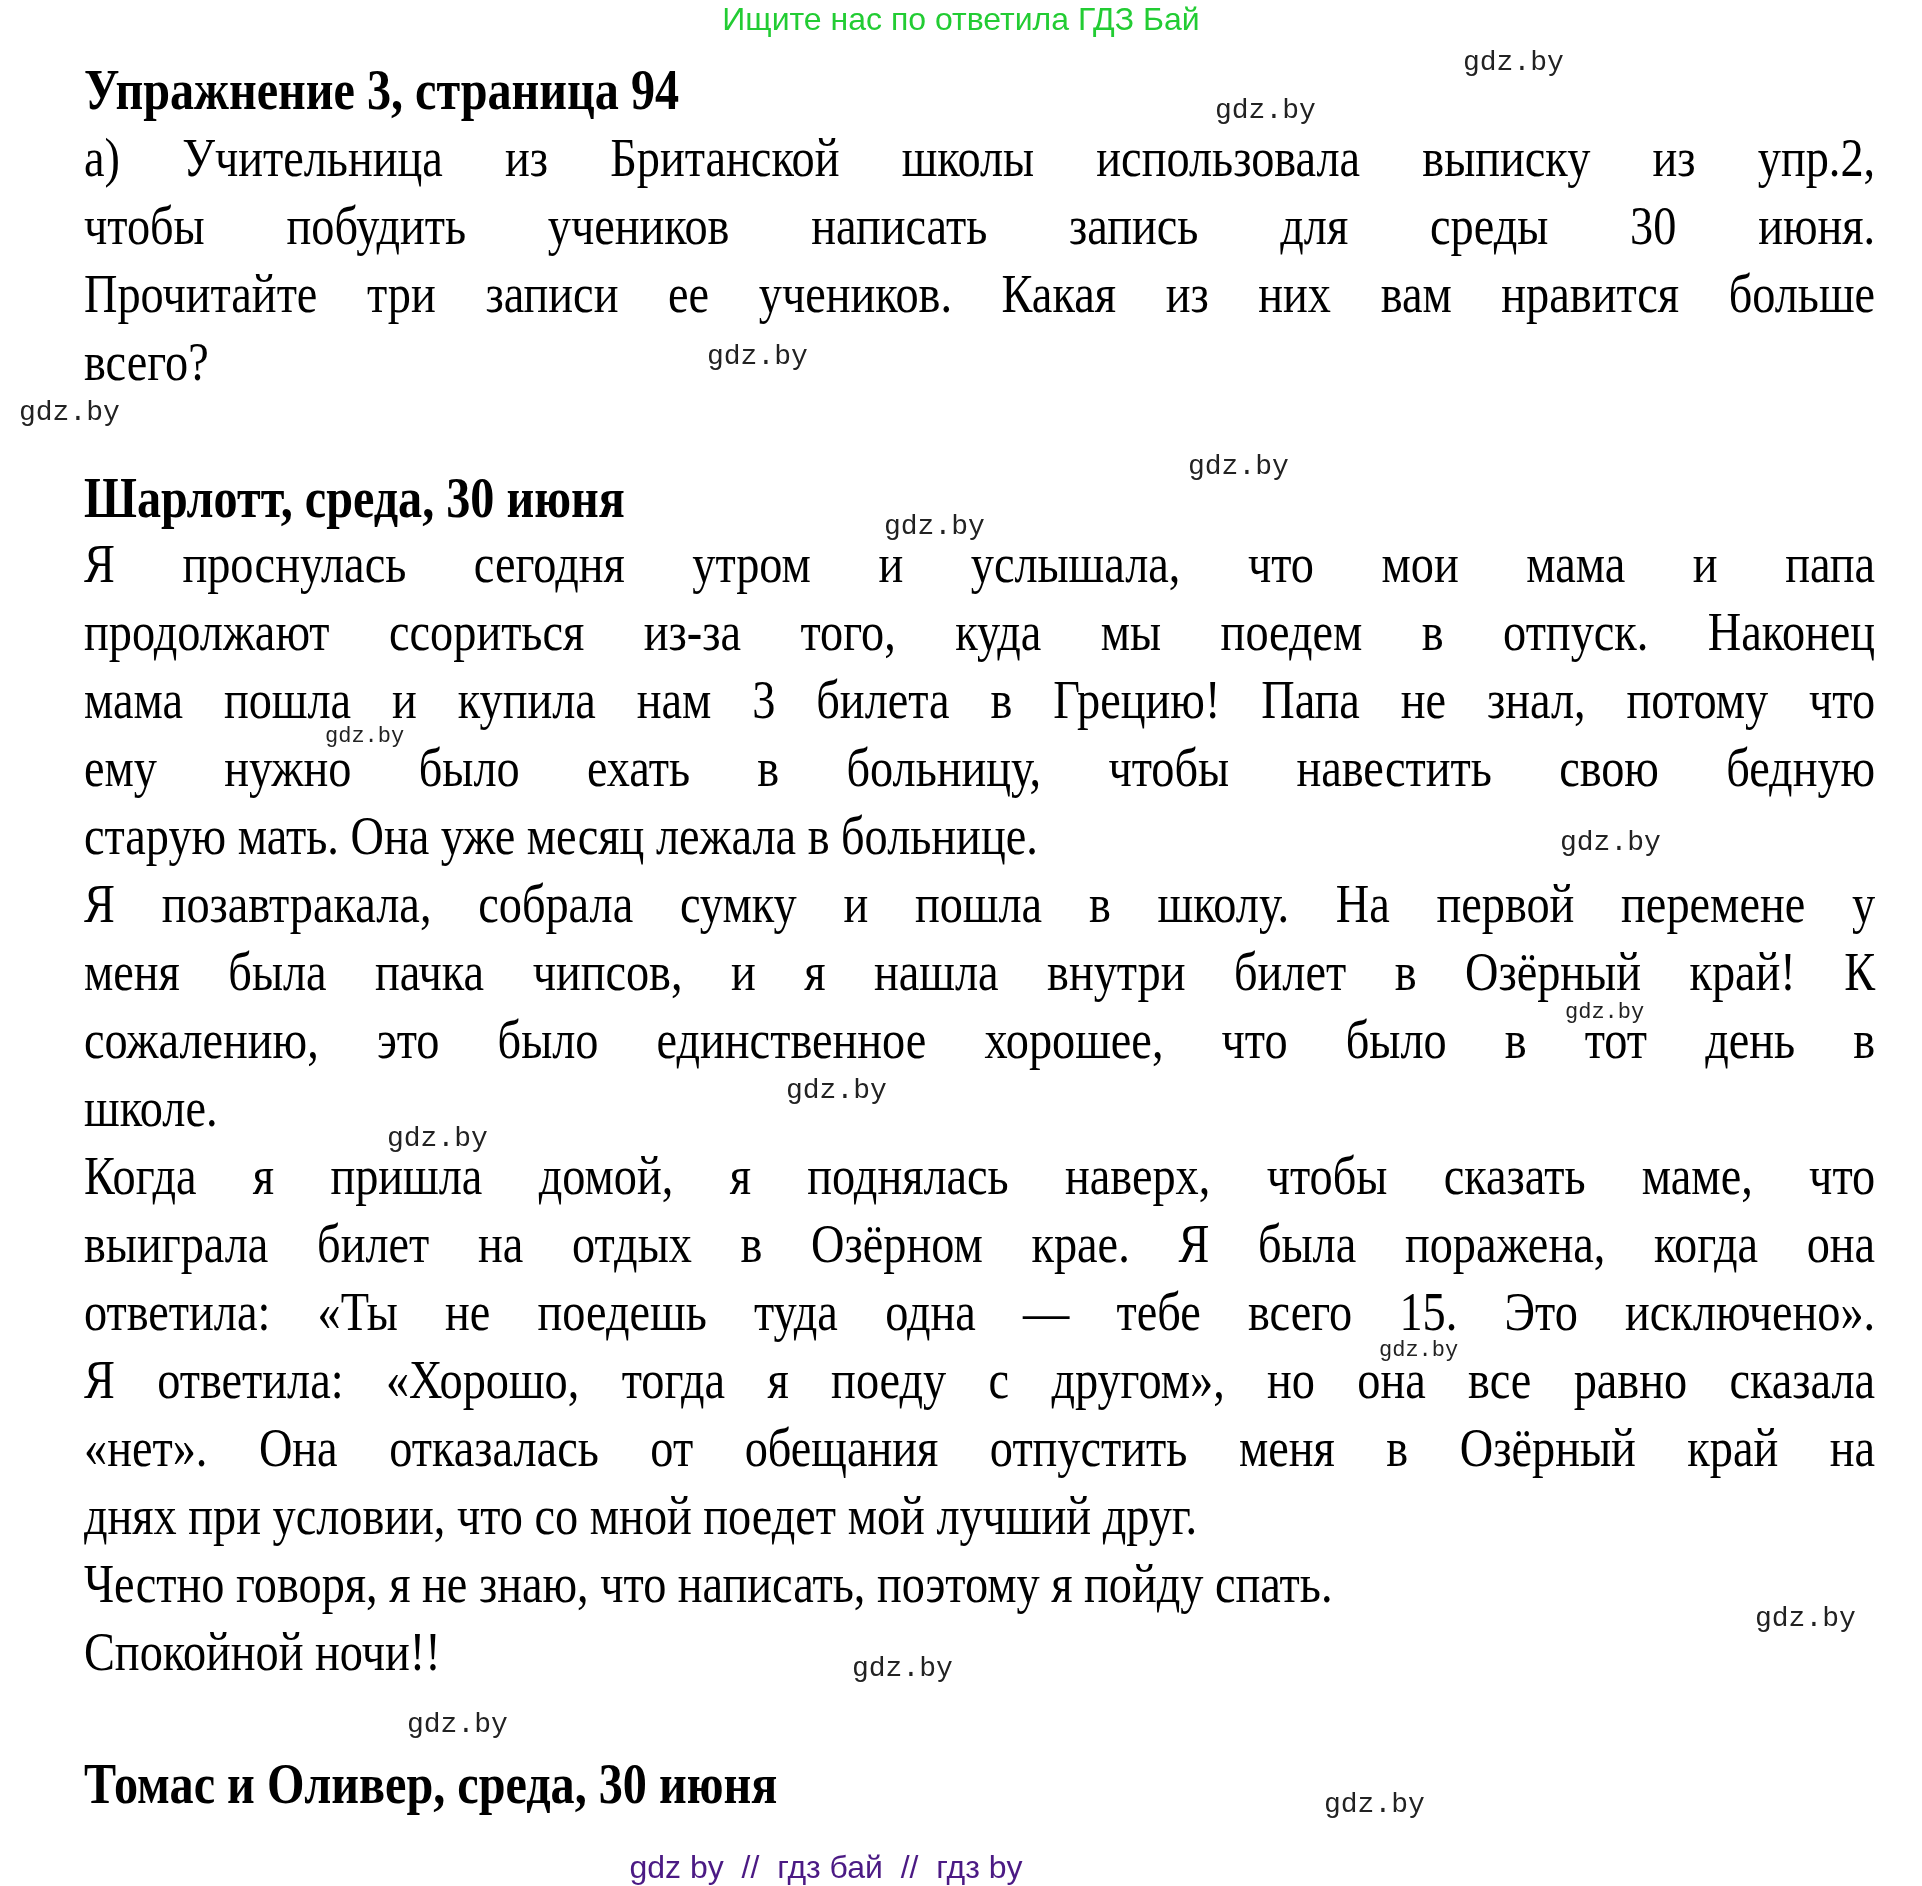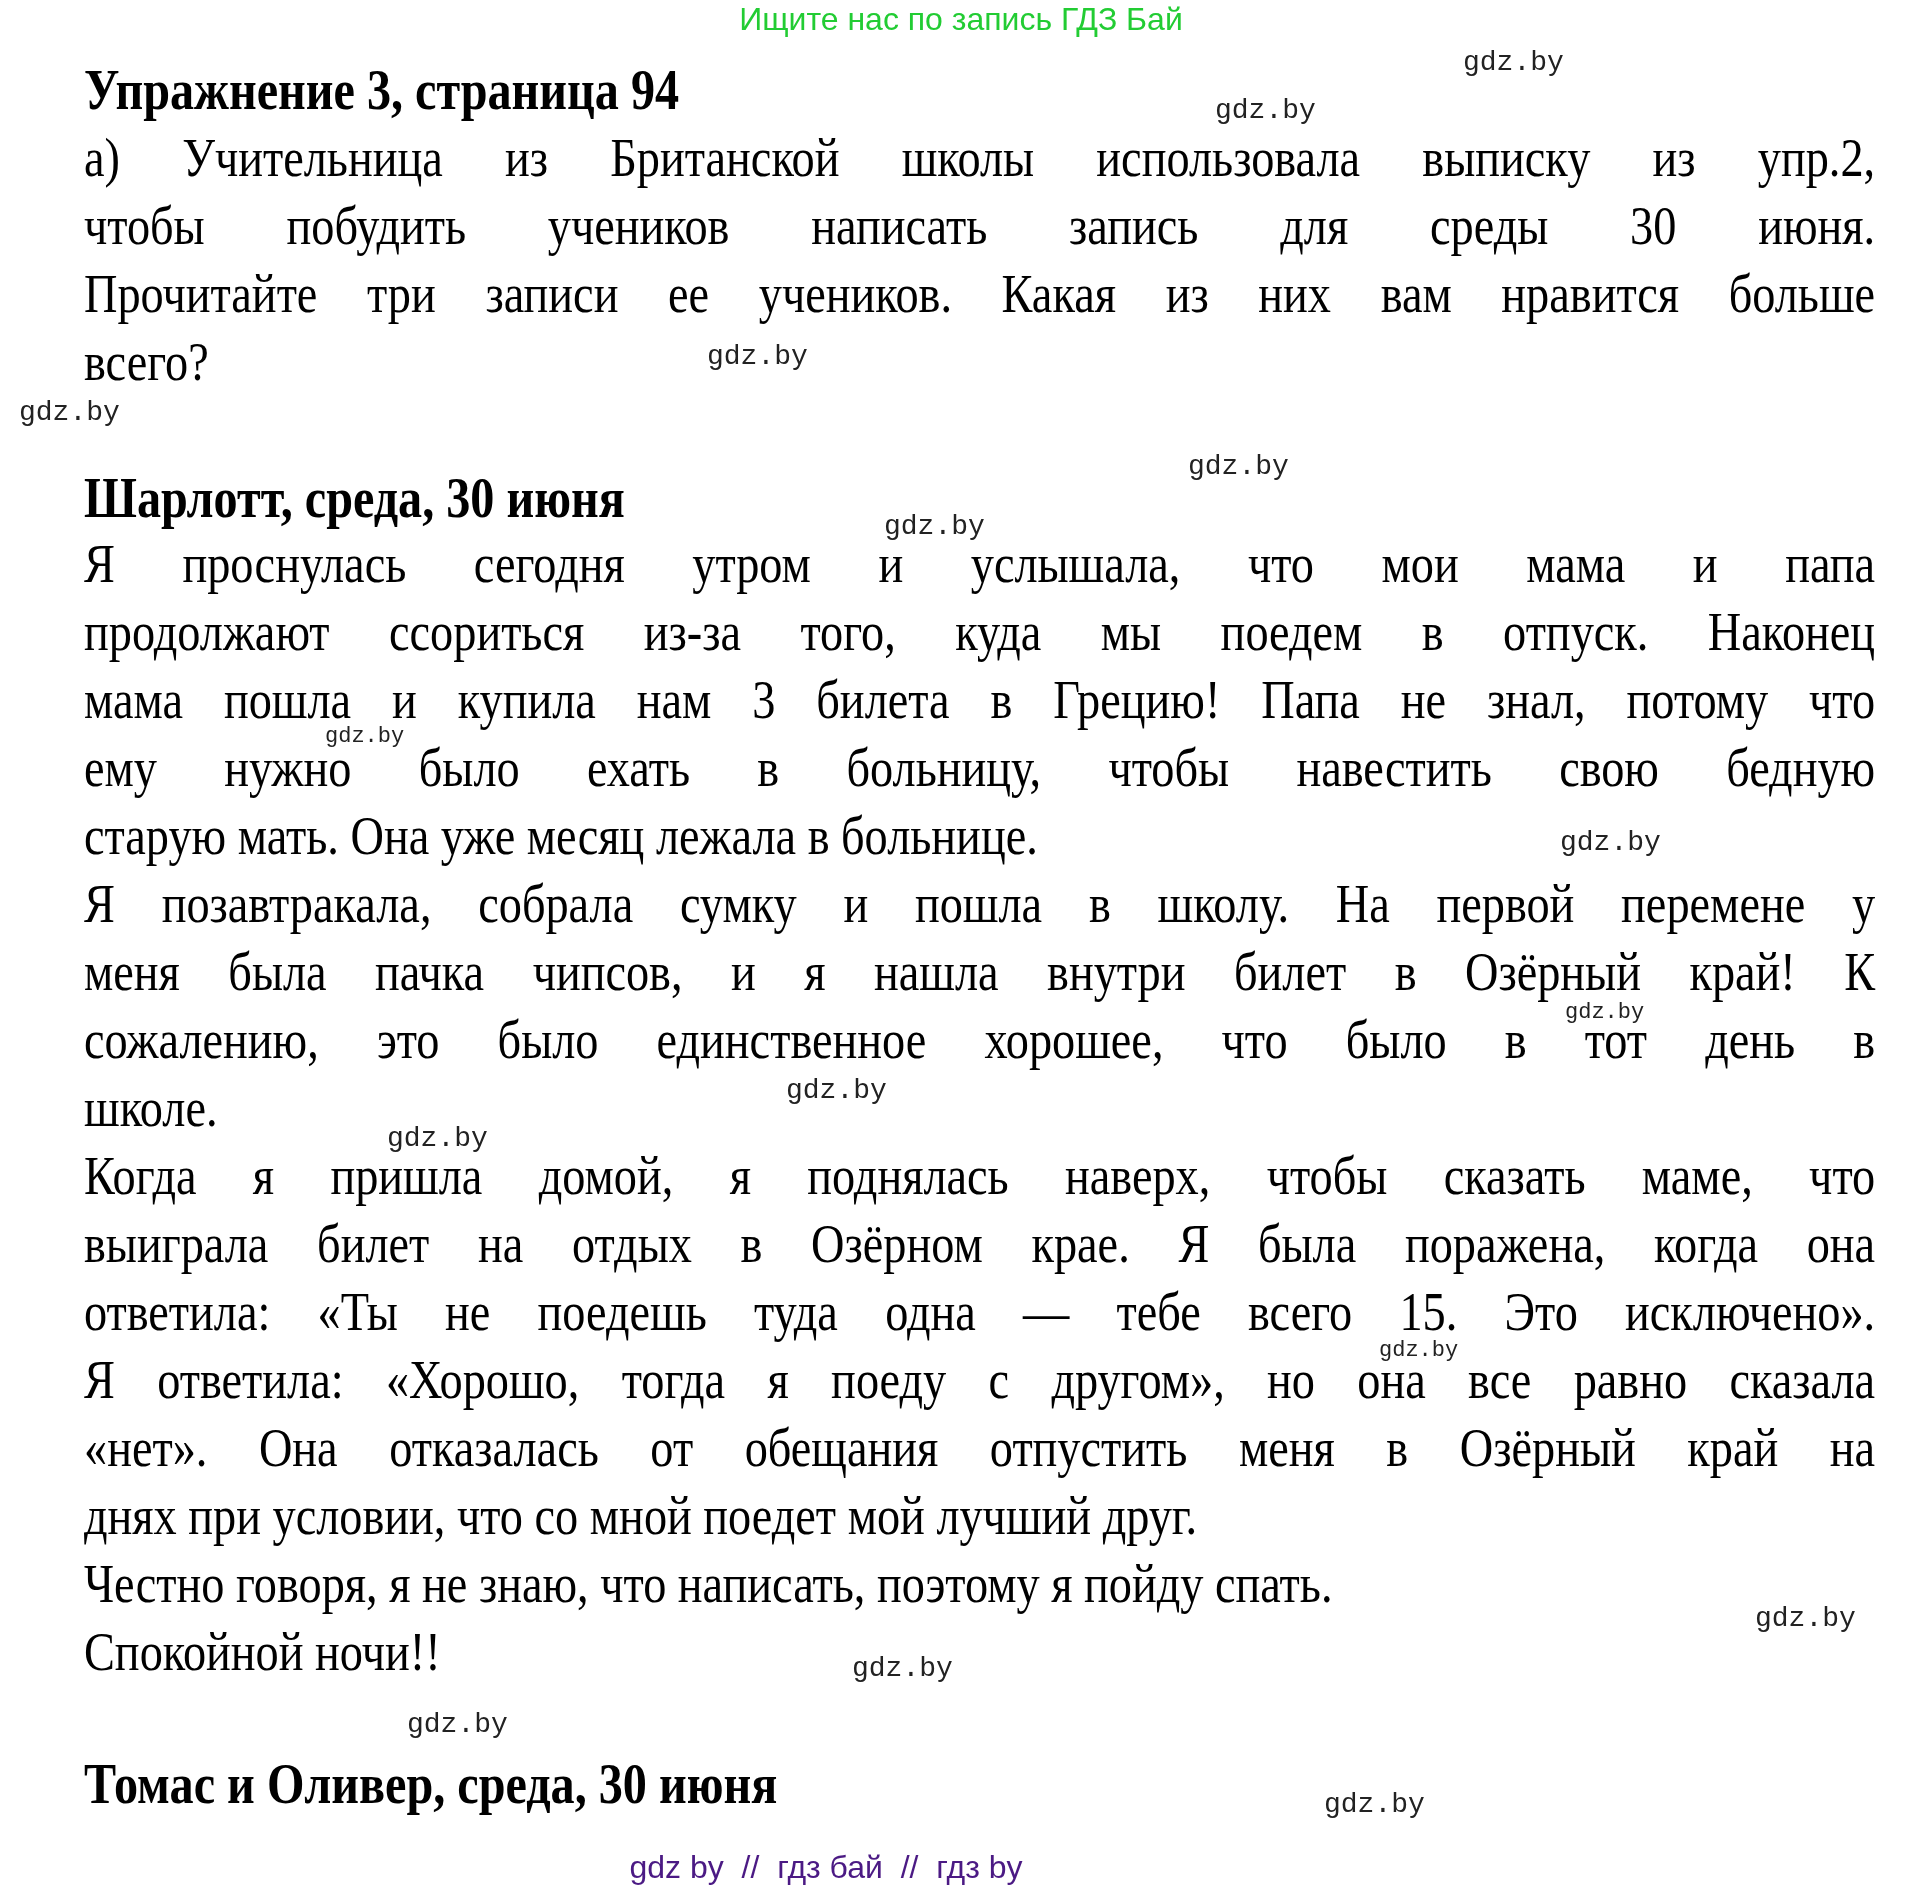--- a/index.html
+++ b/index.html
@@ -8,21 +8,21 @@
   .footer{position:absolute;top:1848px;left:0;width:1652px;text-align:center;font-family:"Liberation Sans",sans-serif;font-size:32px;line-height:38px;color:#4b1a84;white-space:pre;}
   .wm{position:absolute;font-family:Liberation Mono, monospace;font-size:28px;line-height:30px;color:#222;}
   .heading{position:absolute;left:84px;font-weight:bold;font-size:56px;line-height:64px;transform-origin:left top;transform:scaleX(0.86);white-space:nowrap;}
   .para{position:absolute;left:84px;width:2090px;font-size:54px;line-height:68px;text-align:justify;text-align-last:left;transform-origin:left top;transform:scaleX(0.857);}
   .para .ln{display:block;text-align:justify;text-align-last:justify;white-space:nowrap;}
   .para .ln.last{text-align-last:left;}
 </style>
 </head>
 <body>
 
-<div class="banner">Ищите нас по запись ГДЗ Бай</div>
+<div class="banner">Ищите нас по ответила ГДЗ Бай</div>
 
 <span class="wm" style="left:1463px;top:48px">gdz.by</span>
 <span class="wm" style="left:1215px;top:96px">gdz.by</span>
 <span class="wm" style="left:707px;top:342px">gdz.by</span>
 <span class="wm" style="left:19px;top:398px">gdz.by</span>
 <span class="wm" style="left:1188px;top:452px">gdz.by</span>
 <span class="wm" style="left:884px;top:512px">gdz.by</span>
 <span class="wm" style="left:325px;top:722px;font-size:22px">gdz.by</span>
 <span class="wm" style="left:1560px;top:828px">gdz.by</span>
 <span class="wm" style="left:1565px;top:998px;font-size:22px">gdz.by</span>

